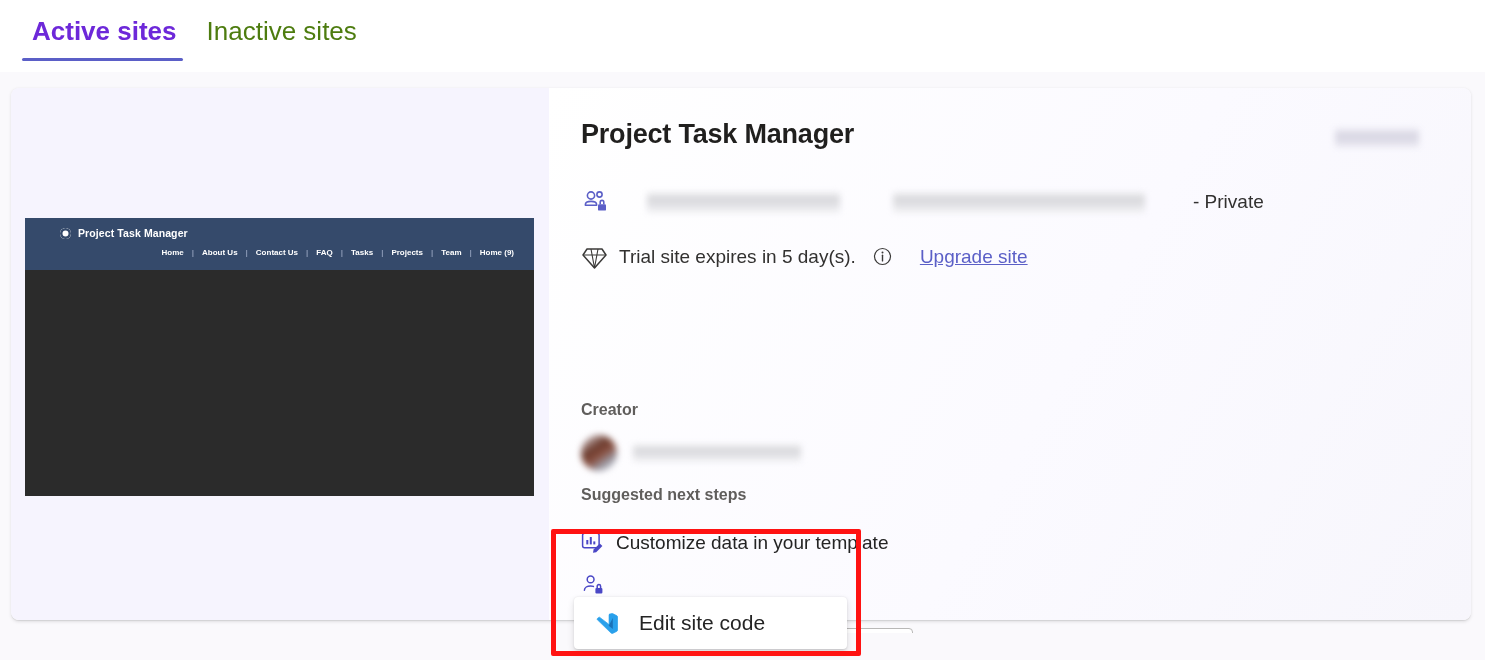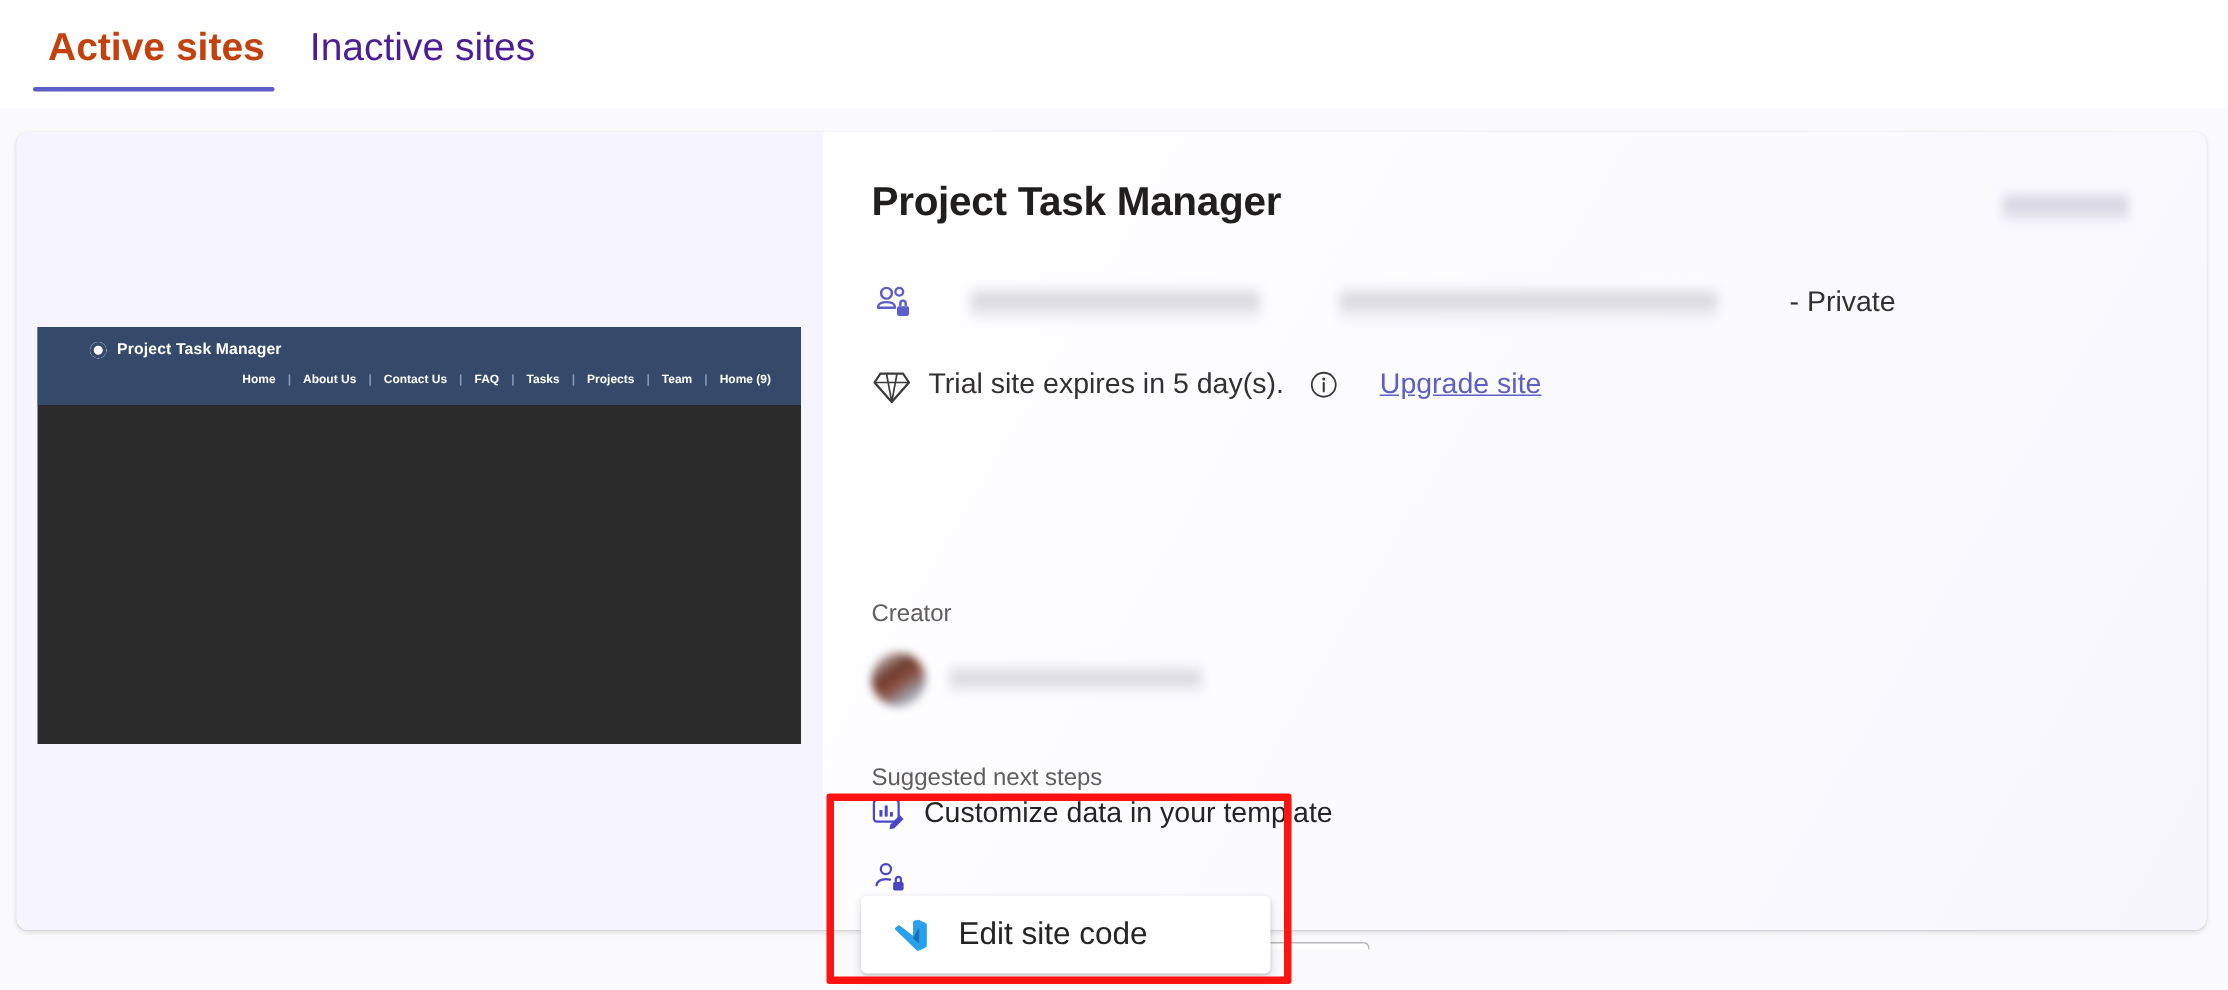--- a/index.html
+++ b/index.html
@@ -14,27 +14,27 @@
   .tabbar {
     position: absolute; left: 0; top: 0;
     width: 1485px; height: 72px;
     background: #ffffff;
     display: flex; align-items: flex-start;
     padding-left: 22px; padding-top: 16px;
   }
   .tab {
     position: relative;
     font-size: 26px;
-    color: #4c1d95;
+    color: #4d7c0f;
     padding: 0 10px 14px 10px;
     margin-right: 10px;
     cursor: pointer;
     white-space: nowrap;
   }
-  .tab.active { font-weight: 700; color: #c2410c; }
+  .tab.active { font-weight: 700; color: #6d28d9; }
   .tab.active::after {
     content: ""; position: absolute;
     left: 0; right: 4px; bottom: 0;
     height: 3px; border-radius: 2px;
     background: #5b5fc7;
   }
 
   
   .card {
     position: absolute;
@@ -161,24 +161,24 @@
 
   .trial-text { font-size: 19px; color: #323130; white-space: nowrap; }
   .upgrade-link {
     font-size: 19px; color: #5b5fc7;
     text-decoration: underline; cursor: pointer;
     margin-left: 17px; white-space: nowrap;
   }
 
   .section-label {
     position: absolute; left: 32px;
-    font-size: 16px; color: #605e5c; font-weight: 400;
+    font-size: 16px; color: #605e5c; font-weight: 700;
   }
   .lbl-creator { top: 313px; }
-  .lbl-steps   { top: 422px; }
+  .lbl-steps   { top: 398px; }
 
   .creator-row {
     position: absolute; left: 32px; top: 347px;
     display: flex; align-items: center; gap: 16px;
   }
   .avatar-redact {
     width: 36px; height: 36px; border-radius: 50%;
     background: linear-gradient(145deg,#e6e4ea 0%,#6b3a2c 38%,#8a5142 55%,#9b9ba6 75%,#ececf0 100%);
     filter: blur(3px);
   }

